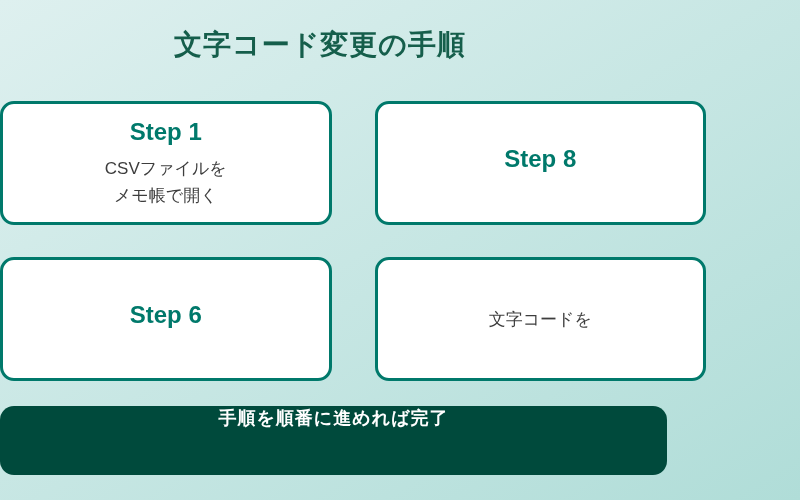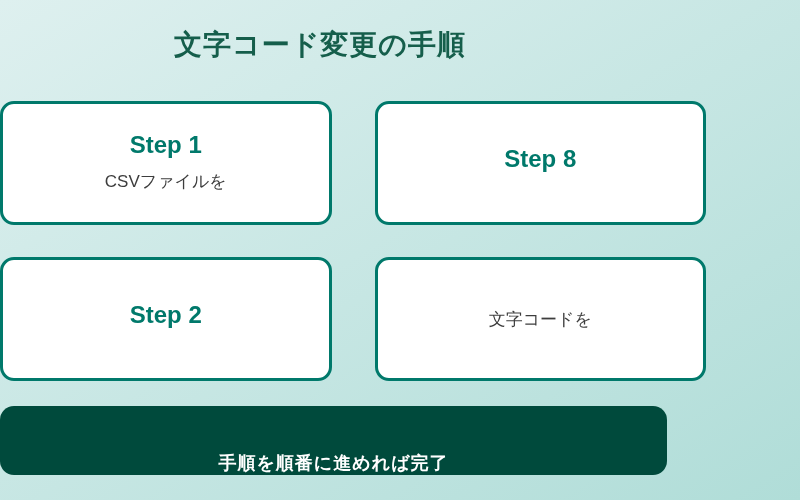--- a/index.html
+++ b/index.html
@@ -51,21 +51,21 @@
     color: var(--body_text, #3d3d3d);
     text-align: center;
   }
   .banner {
     width: 667px;
     height: 69px;
     margin: 25px auto 16px;
     background: var(--banner_bg, #004a3c);
     border-radius: 14px;
     display: flex;
-    align-items: flex-end;
+    align-items: flex-start;
     justify-content: center;
   }
   .banner-text {
     color: var(--banner_text, #ffffff);
     font-size: 18px;
     font-weight: 700;
     letter-spacing: 1px;
   }
 </style>
 </head>
@@ -74,31 +74,32 @@
 <div class="page">
 
   <h1 class="title">文字コード変更の手順</h1>
 
   <div class="cards">
 
     <div class="card">
       <div class="step-label">Step 1</div>
       <div class="step-body">
         <div>CSVファイルを</div>
+        <div>メモ帳で開く</div>
       </div>
     </div>
 
     <div class="card">
       <div class="step-label">Step 8</div>
       <div class="step-body">
       </div>
     </div>
 
     <div class="card">
-      <div class="step-label">Step 2</div>
+      <div class="step-label">Step 6</div>
     </div>
 
     <div class="card">
       <div class="step-body">
         <div>文字コードを</div>
       </div>
     </div>
 
   </div>
 

